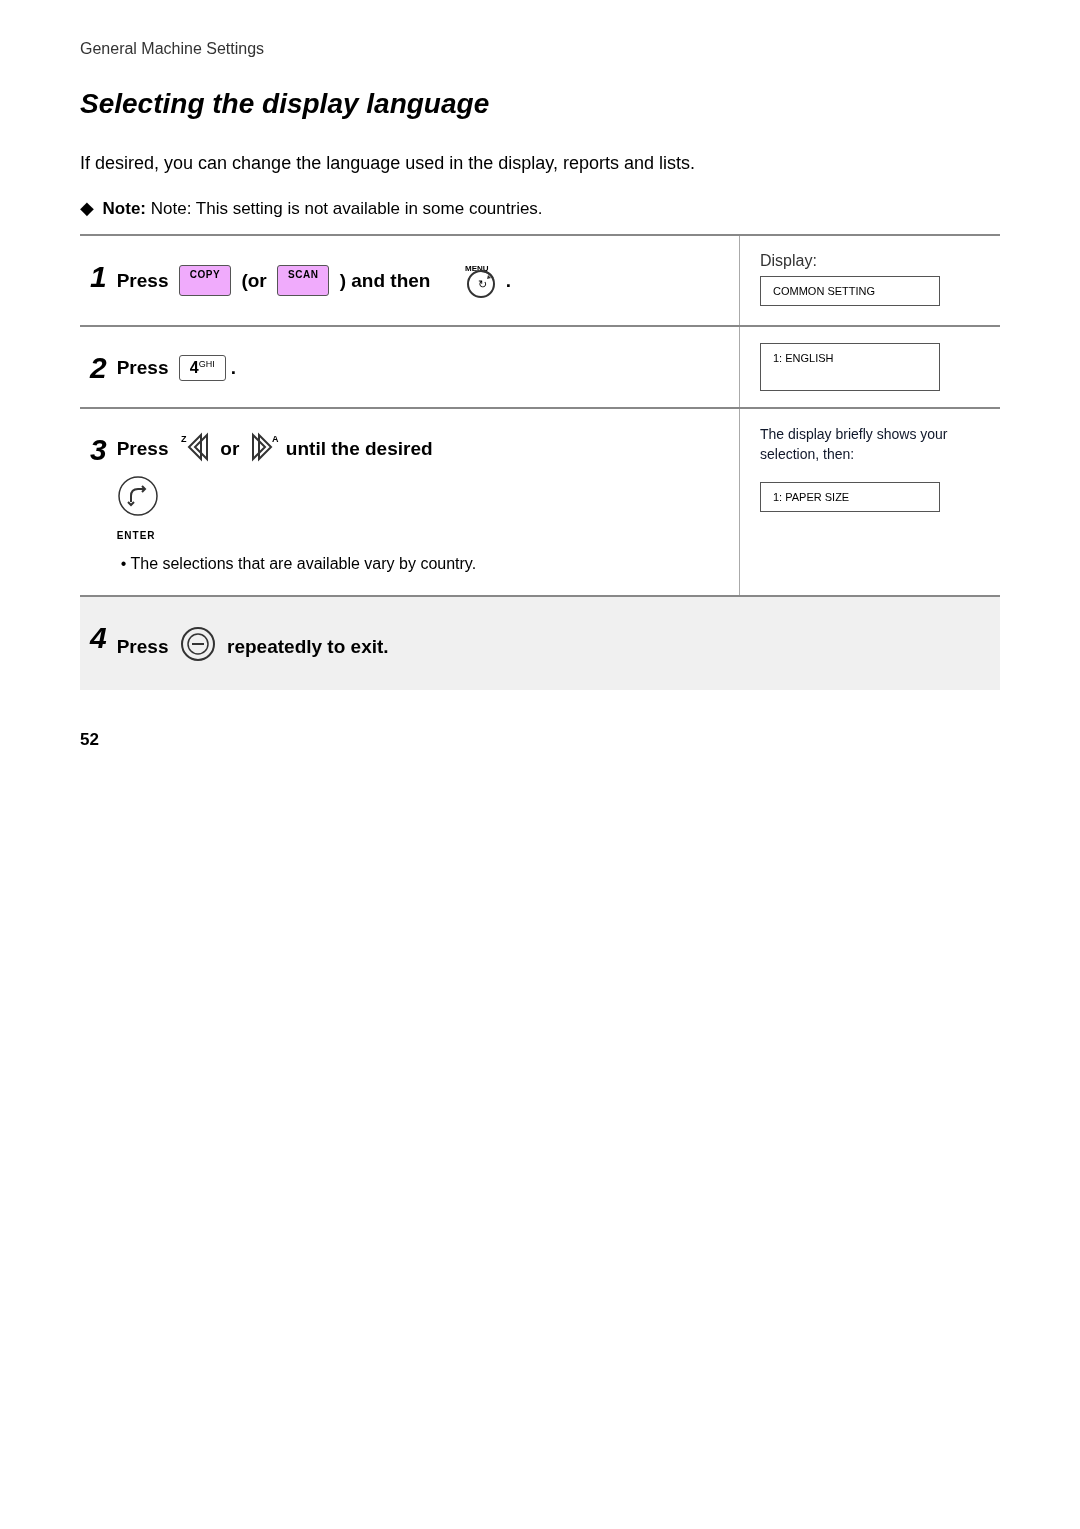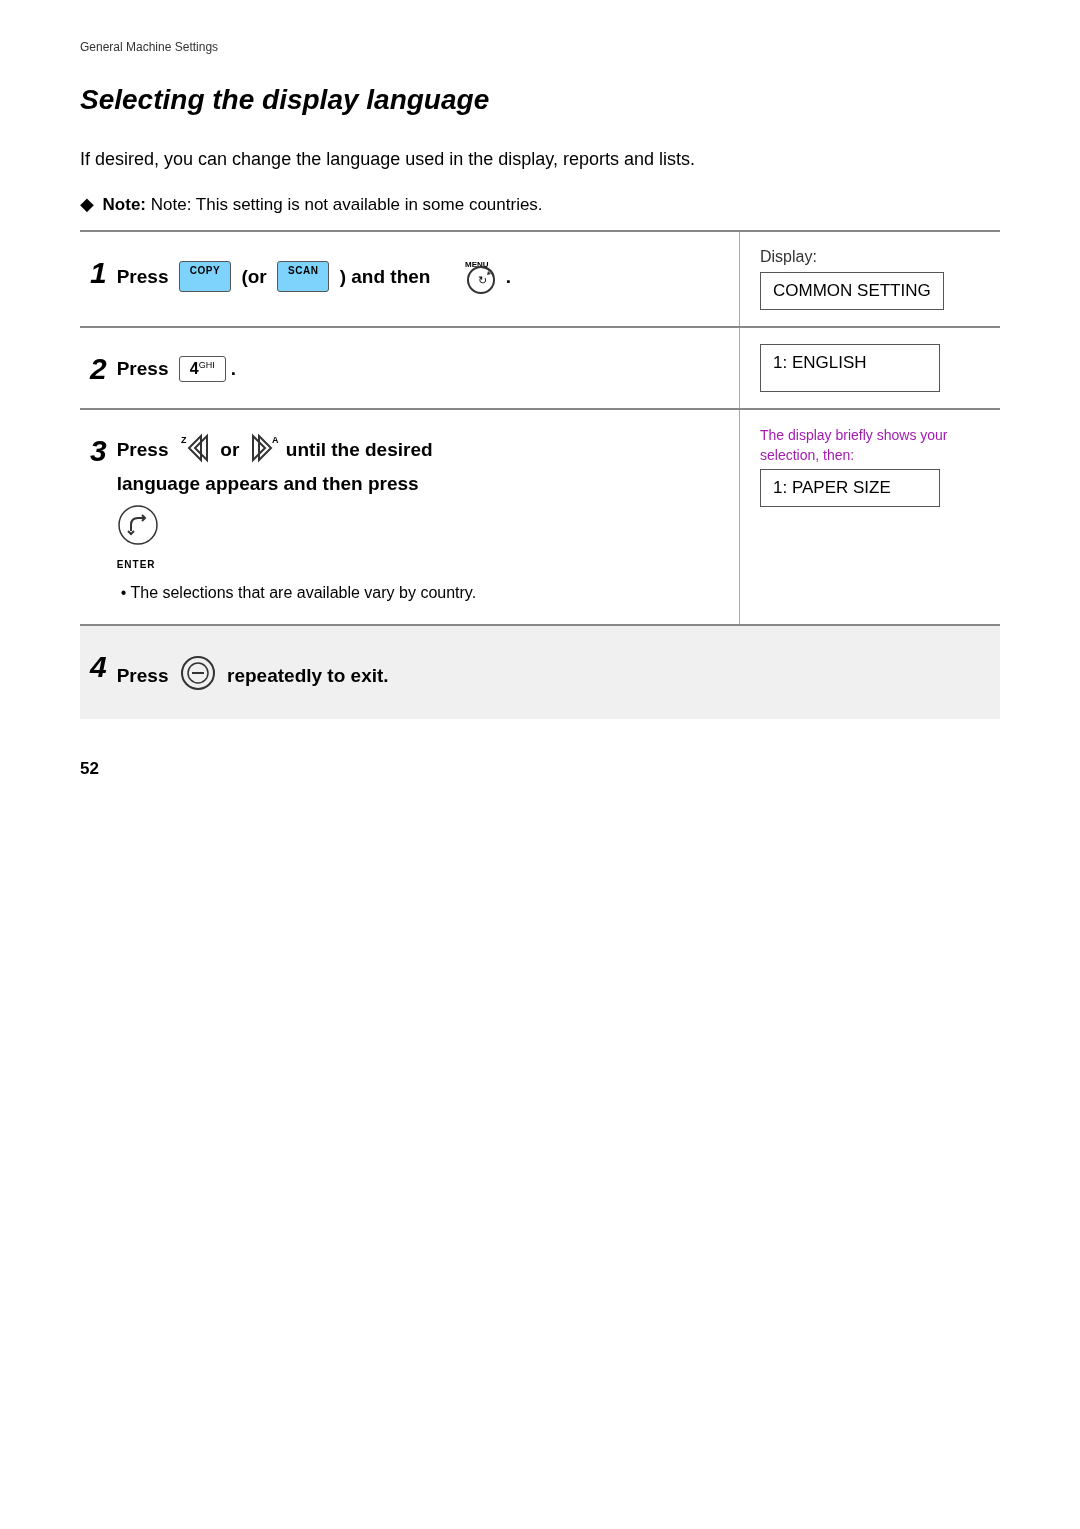--- a/index.html
+++ b/index.html
@@ -7,21 +7,21 @@
       background: #ffffff;
       font-family: Arial, Helvetica, sans-serif;
       width: 1080px;
       min-height: 1529px;
       padding: 40px 80px;
       color: #000000;
       font-size: 18px;
     }
 
     .breadcrumb {
-      font-size: 12px;
+      font-size: 16px;
       color: #333;
       margin-bottom: 30px;
     }
 
     .page-title {
       font-size: 28px;
       font-weight: bold;
       font-style: italic;
       margin-bottom: 30px;
     }
@@ -90,31 +90,31 @@
 
     .display-label {
       font-size: 16px;
       color: #333;
       margin-bottom: 6px;
     }
 
     .display-box {
       border: 1.5px solid #555;
       padding: 8px 12px;
-      font-size: 17px;
+      font-size: 11px;
       background: #fff;
       display: inline-block;
       min-width: 180px;
     }
 
     
     .btn-key {
       display: inline-block;
       border: 1.5px solid #555;
-      background: #7dd3fc;
+      background: #f0abfc;
       padding: 3px 10px;
       border-radius: 3px;
       font-size: 15px;
       vertical-align: middle;
       position: relative;
     }
 
     .btn-label-small {
       font-size: 10px;
       font-weight: bold;
@@ -160,22 +160,22 @@
     }
 
     .page-number {
       font-size: 17px;
       font-weight: bold;
       margin-top: 40px;
     }
 
     .display-sub-text {
       font-size: 14px;
-      color: #a21caf;
-      margin-bottom: 4px;
+      color: #0f172a;
+      margin-bottom: 18px;
       line-height: 1.4;
     }
   </style>
 </head>
 <body>
 
 <div class="breadcrumb">General Machine Settings</div>
 
 <h1 class="page-title">Selecting the display language</h1>
 
@@ -265,23 +265,20 @@
             
             <span style="display:inline-block; vertical-align:middle; font-size:13px;">
               <svg width="36" height="32" viewBox="0 0 36 32">
                 <polygon points="8,4 20,16 8,28" fill="none" stroke="#333" stroke-width="2"></polygon>
                 <polygon points="14,4 26,16 14,28" fill="none" stroke="#333" stroke-width="2"></polygon>
                 <text x="27" y="11" font-size="9" font-family="Arial">A</text>
               </svg>
             </span>
             <span> until the desired</span>
           </div>
-          <div class="step3-body">
-            <span>language appears and then press</span>
-          </div>
           <div style="margin-top:6px;">
             
             <span style="display:inline-block; vertical-align:middle; text-align:center;">
               <svg width="42" height="42" viewBox="0 0 42 42">
                 <circle cx="21" cy="21" r="19" fill="none" stroke="#333" stroke-width="1.5"></circle>
                 <path d="M14,21 Q14,14 21,14 L28,14" fill="none" stroke="#333" stroke-width="2"></path>
                 <path d="M25,11 l3,3 l-3,3" fill="none" stroke="#333" stroke-width="2"></path>
                 <line x1="14" y1="21" x2="14" y2="27" stroke="#333" stroke-width="2"></line>
                 <path d="M11,27 l3,3 l3,-3" fill="none" stroke="#333" stroke-width="2"></path>
               </svg>

